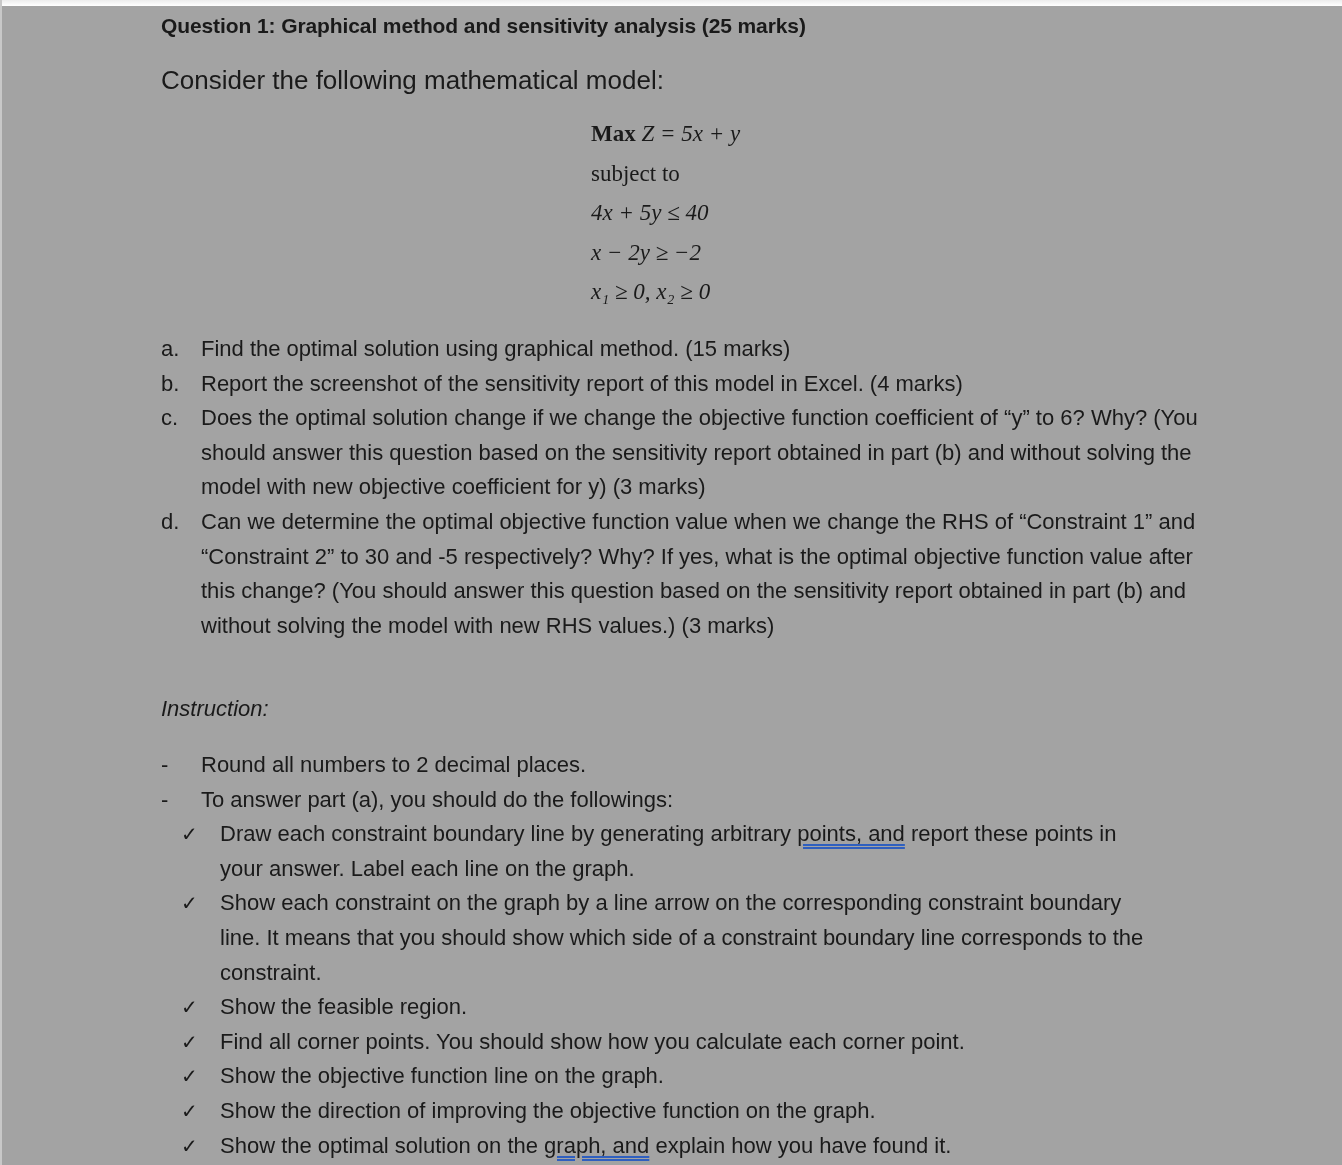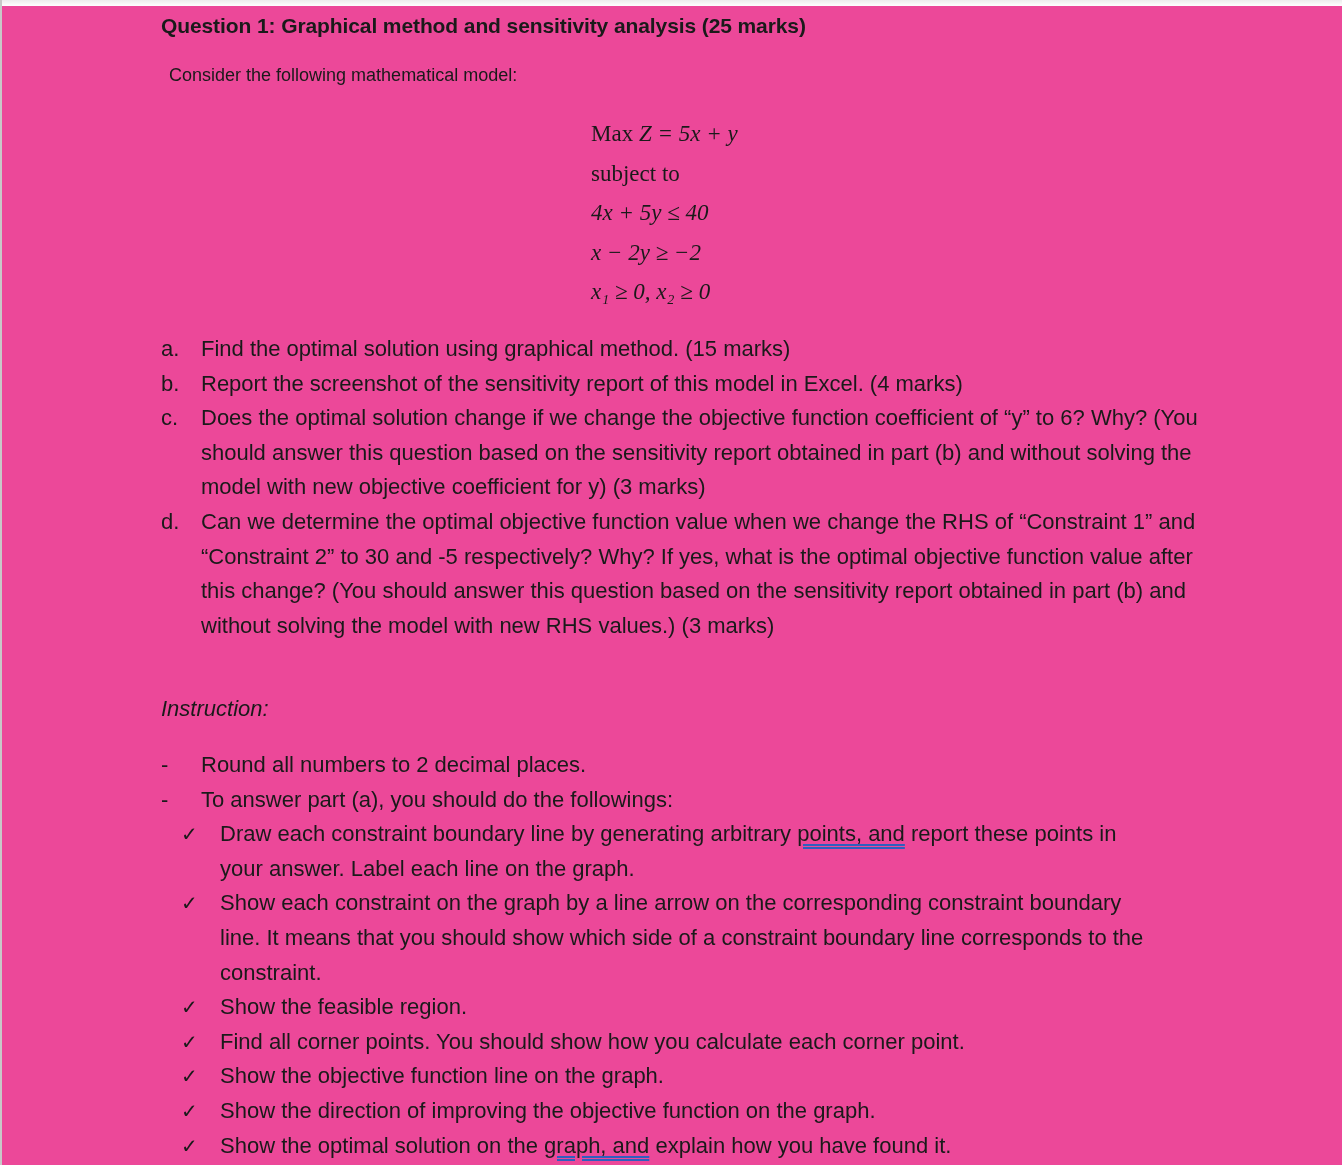--- a/index.html
+++ b/index.html
@@ -13,21 +13,21 @@
     overflow: hidden;
     position: relative;
     font-family: "Liberation Sans", "DejaVu Sans", sans-serif;
     color: #1a1a1a;
   }
   .page {
     position: absolute;
     left: 0; top: 0;
     width: 1342px;
     height: 1165px;
-    background: #ec4899;
+    background: #a3a3a3;
     border-left: 2px solid #c8c8c8;
     box-sizing: border-box;
   }
   .top-shade {
     position: absolute;
     left: 0; top: 0; right: 0;
     height: 6px;
     background: linear-gradient(#ececec, #ffffff);
   }
   .content {
@@ -41,34 +41,34 @@
     top: 14px;
     left: 0;
     font-size: 21px;
     font-weight: bold;
     white-space: nowrap;
     letter-spacing: -0.1px;
   }
   .intro {
     position: absolute;
     top: 65px;
-    left: 8px;
-    font-size: 18px;
+    left: 0;
+    font-size: 26px;
     white-space: nowrap;
   }
   .model {
     position: absolute;
     left: 430px;
     top: 114px;
     font-family: "Liberation Serif", "DejaVu Serif", serif;
     font-size: 23px;
     line-height: 39.5px;
   }
   .model .row { white-space: nowrap; height: 39.5px; }
-  .model .bold { font-weight: normal; }
+  .model .bold { font-weight: bold; }
   .model i { }
 
   .parts {
     position: absolute;
     top: 332px;
     left: 0;
     width: 1040px;
     font-size: 22px;
     line-height: 34.6px;
   }

